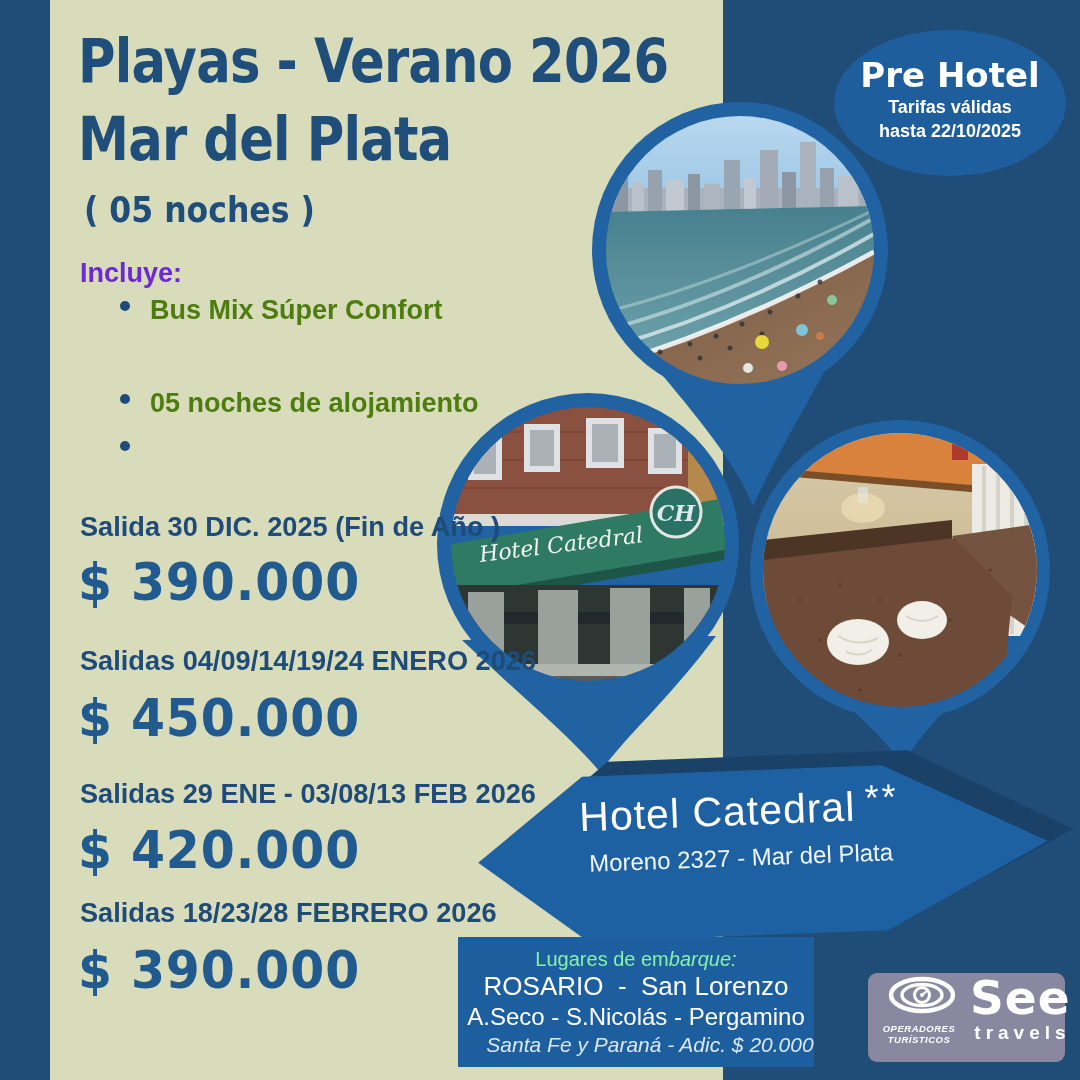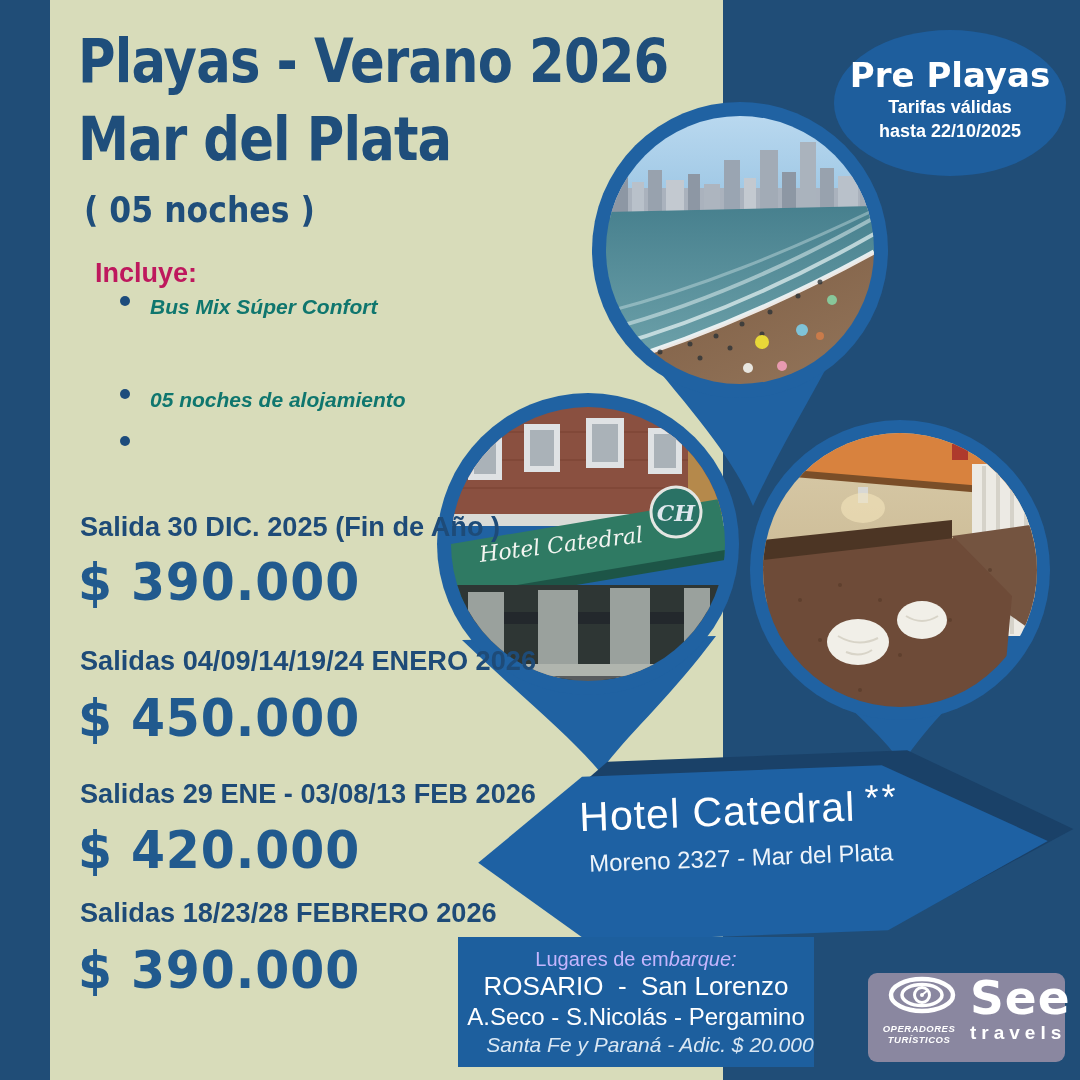--- a/index.html
+++ b/index.html
@@ -24,22 +24,22 @@
 
   
   .preventa{
     left:834px;top:30px;width:232px;height:146px;background:#1e5e9d;border-radius:50%;
     color:#fff;text-align:center;
   }
   .preventa .pv-title{margin-top:25px;font-size:34px;font-weight:bold;font-family:"DejaVu Sans",sans-serif;}
   .preventa .pv-line{font-size:18px;font-weight:bold;line-height:24px;}
 
   
-  .includes-heading{left:95px;top:258px;font-size:27px;font-weight:bold;color:#be185d;}
-  .bullet-row{left:120px;height:46px;color:#0f766e;font-weight:bold;font-size:21px;white-space:nowrap;font-style:italic;}
+  .includes-heading{left:80px;top:258px;font-size:27px;font-weight:bold;color:#6d28d9;}
+  .bullet-row{left:120px;height:46px;color:#4d7c0f;font-weight:bold;font-size:27px;white-space:nowrap;}
   .bullet-dot{display:inline-block;width:10px;height:10px;border-radius:50%;background:#1d4c7c;margin-right:20px;vertical-align:8px;}
   .b0{top:295px;} .b1{top:342px;} .b2{top:388px;} .b3{top:435px;}
 
   
   .dep-label{left:80px;color:#1e4b78;font-weight:bold;font-size:28px;white-space:nowrap;
     font-family:"Liberation Sans",sans-serif;transform:scaleX(.97);transform-origin:0 0;}
   .dep-price{left:78px;color:#215a8e;font-weight:bold;font-size:52px;white-space:nowrap;
     font-family:"DejaVu Sans",sans-serif;letter-spacing:1px;transform:scaleX(.94);transform-origin:0 0;}
   .dl0{top:511px;} .dp0{top:552px;}
   .dl1{top:645px;} .dp1{top:688px;}
@@ -53,36 +53,36 @@
   }
   .banner-name{font-size:41px;letter-spacing:1px;}
   .banner-stars{display:inline-block;transform:translateY(-10px);margin-left:10px;font-size:36px;letter-spacing:3px;}
   .banner-addr{font-size:24px;margin-top:9px;color:#eef4fa;}
 
   
   .embark{
     left:458px;top:937px;width:356px;height:120px;background:#1d5f9e;color:#fff;
     text-align:center;padding-top:10px;box-sizing:content-box;
   }
-  .embark-title{font-size:20px;color:#c4b5fd;line-height:24px;white-space:pre;}
+  .embark-title{font-size:20px;color:#86efac;line-height:24px;white-space:pre;}
   .embark-title .it{font-style:italic;}
   .embark-l1{font-size:26px;line-height:31px;white-space:pre;text-align:center;}
   .embark-l2{font-size:24px;line-height:29px;white-space:pre;}
   .embark-l3{font-size:21px;line-height:28px;font-style:italic;color:#d9e7f3;white-space:pre;padding-left:28px;}
 
   
   .logo{
     left:868px;top:973px;width:197px;height:89px;background:#8a87a0;border-radius:9px;
     color:#fff;display:flex;align-items:flex-start;
   }
   .logo-left{width:102px;text-align:center;}
   .logo-tagline{font-size:9.5px;font-weight:bold;font-style:italic;line-height:11px;letter-spacing:.5px;}
   .logo-right{flex:1;}
   .brand-main{font-size:47px;font-weight:bold;font-family:"DejaVu Sans",sans-serif;line-height:46px;margin-top:2px;letter-spacing:1px;text-align:center;}
-  .brand-sub{font-size:19px;font-weight:bold;letter-spacing:5px;margin-top:1px;}
+  .brand-sub{font-size:19px;font-weight:bold;letter-spacing:5px;margin-top:1px;text-align:right;}
 </style>
 </head>
 <body>
 
 <div class="poster">
 
   <svg class="art" viewBox="0 0 1080 1080">
     <defs>
       <clipPath id="clipBeach">
           <circle cx="740" cy="250" r="134"></circle>
@@ -253,21 +253,21 @@
       <polygon points="504,841 611,756 911,756 1074,841 911,921 611,921" fill="#1a4168"></polygon>
       <polygon points="478,852 585,770 885,770 1048,852 885,935 585,935" fill="#1e61a3"></polygon>
     </g>
   </svg>
 
   <div class="abs title-line t1">Playas - Verano 2026</div>
   <div class="abs title-line t2">Mar del Plata</div>
   <div class="abs subtitle">( 05 noches )</div>
 
   <div class="abs preventa">
-    <div class="pv-title">Pre Playas</div>
+    <div class="pv-title">Pre Hotel</div>
     <div class="pv-line">Tarifas válidas</div>
     <div class="pv-line">hasta 22/10/2025</div>
   </div>
 
   <div class="abs includes-heading">Incluye:</div>
   <div class="abs bullet-row b0"><span class="bullet-dot"></span><span>Bus Mix Súper Confort</span></div>
   <div class="abs bullet-row b2"><span class="bullet-dot"></span><span>05 noches de alojamiento</span></div>
   <div class="abs bullet-row b3"><span class="bullet-dot"></span></div>
 
   <div class="abs dep-label dl0">Salida 30 DIC. 2025 (Fin de Año )</div>

